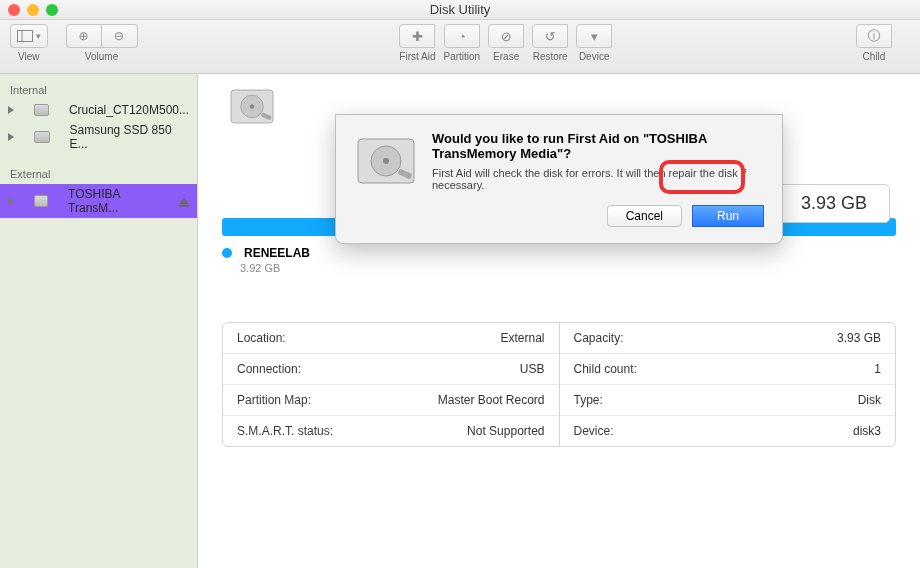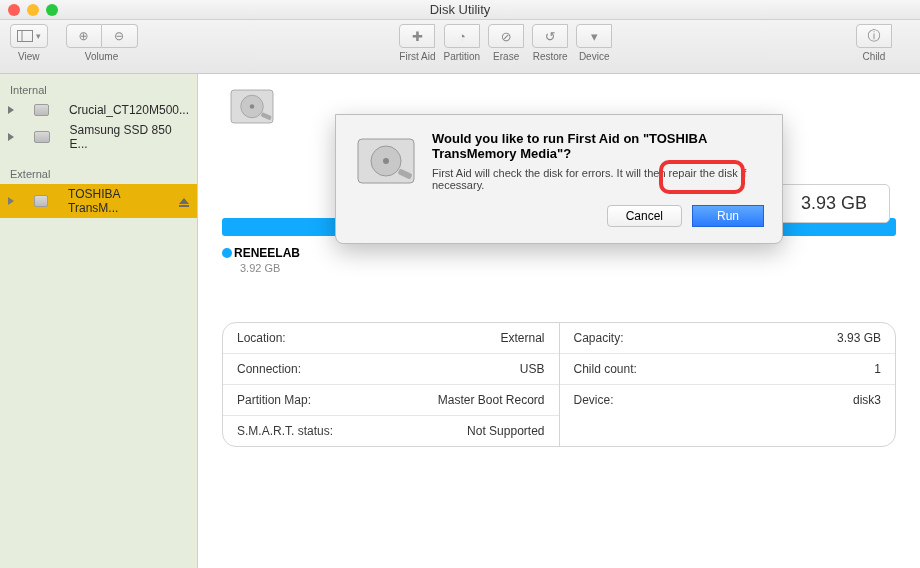--- a/index.html
+++ b/index.html
@@ -19,37 +19,37 @@
 .tb-btn:first-child:not(:only-child){ border-top-right-radius:0; border-bottom-right-radius:0; }
 .tb-label { font-size: 10px; color:#676767; margin-top: 3px; }
 .tb-spacer { flex: 1; }
 .tb-center { display: flex; gap: 8px; }
 .tb-single { display:flex; flex-direction:column; align-items:center; }
 
 .body { display: flex; height: 494px; }
 .sidebar { width: 198px; background: #e7eddd; border-right: 1px solid #cfcfcf; padding-top: 6px; font-size: 12px; }
 .sb-section { color:#6a6a6a; padding: 4px 10px; font-size: 11px; }
 .sb-item { display: flex; align-items: center; padding: 3px 8px; color:#2a2a2a; gap: 20px; }
-.sb-item.selected { background: #eab308; }
+.sb-item.selected { background: #8b5cf6; }
 .sb-tri { width: 0; height: 0; border-top: 4px solid transparent; border-bottom: 4px solid transparent; border-left: 6px solid #7a7a7a; }
 .sb-disk { width: 16px; height: 12px; background: linear-gradient(#d9d9d9,#bcbcbc); border: 1px solid #9c9c9c; border-radius: 2px; }
 .sb-eject { margin-left: auto; width: 0; height: 0; border-left: 5px solid transparent; border-right: 5px solid transparent; border-bottom: 6px solid #6a6a6a; position: relative; }
 .sb-eject::after { content:""; position:absolute; left:-5px; top:7px; width:10px; height:2px; background:#6a6a6a; }
 
 .main { flex: 1; background: #fff; padding: 18px 24px; position: relative; }
 .capsule { position: absolute; right: 30px; top: 110px; border: 1px solid #cfcfcf; border-radius: 5px; padding: 8px 22px; font-size: 18px; color:#333; background:#fff; }
 .hd-icon-left { position:absolute; left:30px; top:10px; }
 
 .usage-bar { margin-top: 126px; height: 18px; background:#11aaff; border-radius: 3px; }
-.volume-row { display:flex; align-items:center; gap:2px; margin-top: 10px; }
+.volume-row { display:flex; align-items:center; gap:12px; margin-top: 10px; }
 .dot { width:10px; height:10px; border-radius:50%; background:#11aaff; }
 .vol-name { font-size: 12px; font-weight: 600; }
 .vol-size { font-size: 11px; color:#888; margin-left: 18px; margin-top:2px; }
 
-.info-grid { display:flex; margin-top: 48px; border:1px solid #d5d5d5; border-radius:14px; overflow:hidden; }
+.info-grid { display:flex; margin-top: 48px; border:1px solid #d5d5d5; border-radius:6px; overflow:hidden; }
 .info-col { flex:1; }
 .info-col:first-child { border-right:1px solid #d5d5d5; }
 .info-row { display:flex; justify-content:space-between; padding: 8px 14px; font-size:12px; color:#3a3a3a; border-bottom:1px solid #e6e6e6; }
 .info-row:last-child { border-bottom:none;gap:20px; }
 .info-val { color:#333; }
 
 .dialog { position:absolute; left:50%; top:0; transform:translateX(-50%); width:448px; background:#f3f3f3; border:1px solid #bdbdbd; border-bottom-left-radius:8px; border-bottom-right-radius:8px; box-shadow:0 8px 24px rgba(0,0,0,.25); padding:16px 18px 16px 18px; display:flex; gap:14px;margin-top:40px; }
 .dlg-icon { flex:none; }
 .dlg-body { flex:1; }
 .dlg-title { font-weight:700; font-size:13px; margin-bottom:6px; }
@@ -208,20 +208,24 @@
       <div class="info-col">
         <div class="info-row">
             <span>Capacity:</span>
             <span class="info-val">3.93 GB</span>
           </div>
         <div class="info-row">
             <span>Child count:</span>
             <span class="info-val">1</span>
           </div>
         <div class="info-row">
+            <span>Type:</span>
+            <span class="info-val">Disk</span>
+          </div>
+        <div class="info-row">
             <span>Device:</span>
             <span class="info-val">disk3</span>
           </div>
       </div>
     </div>
 
     <div class="dialog">
       <div class="dlg-icon">
         <svg class="hd-svg" viewBox="0 0 64 64">
             <rect x="4" y="8" width="56" height="44" rx="4" fill="#dcdcdc" stroke="#9a9a9a"></rect>

